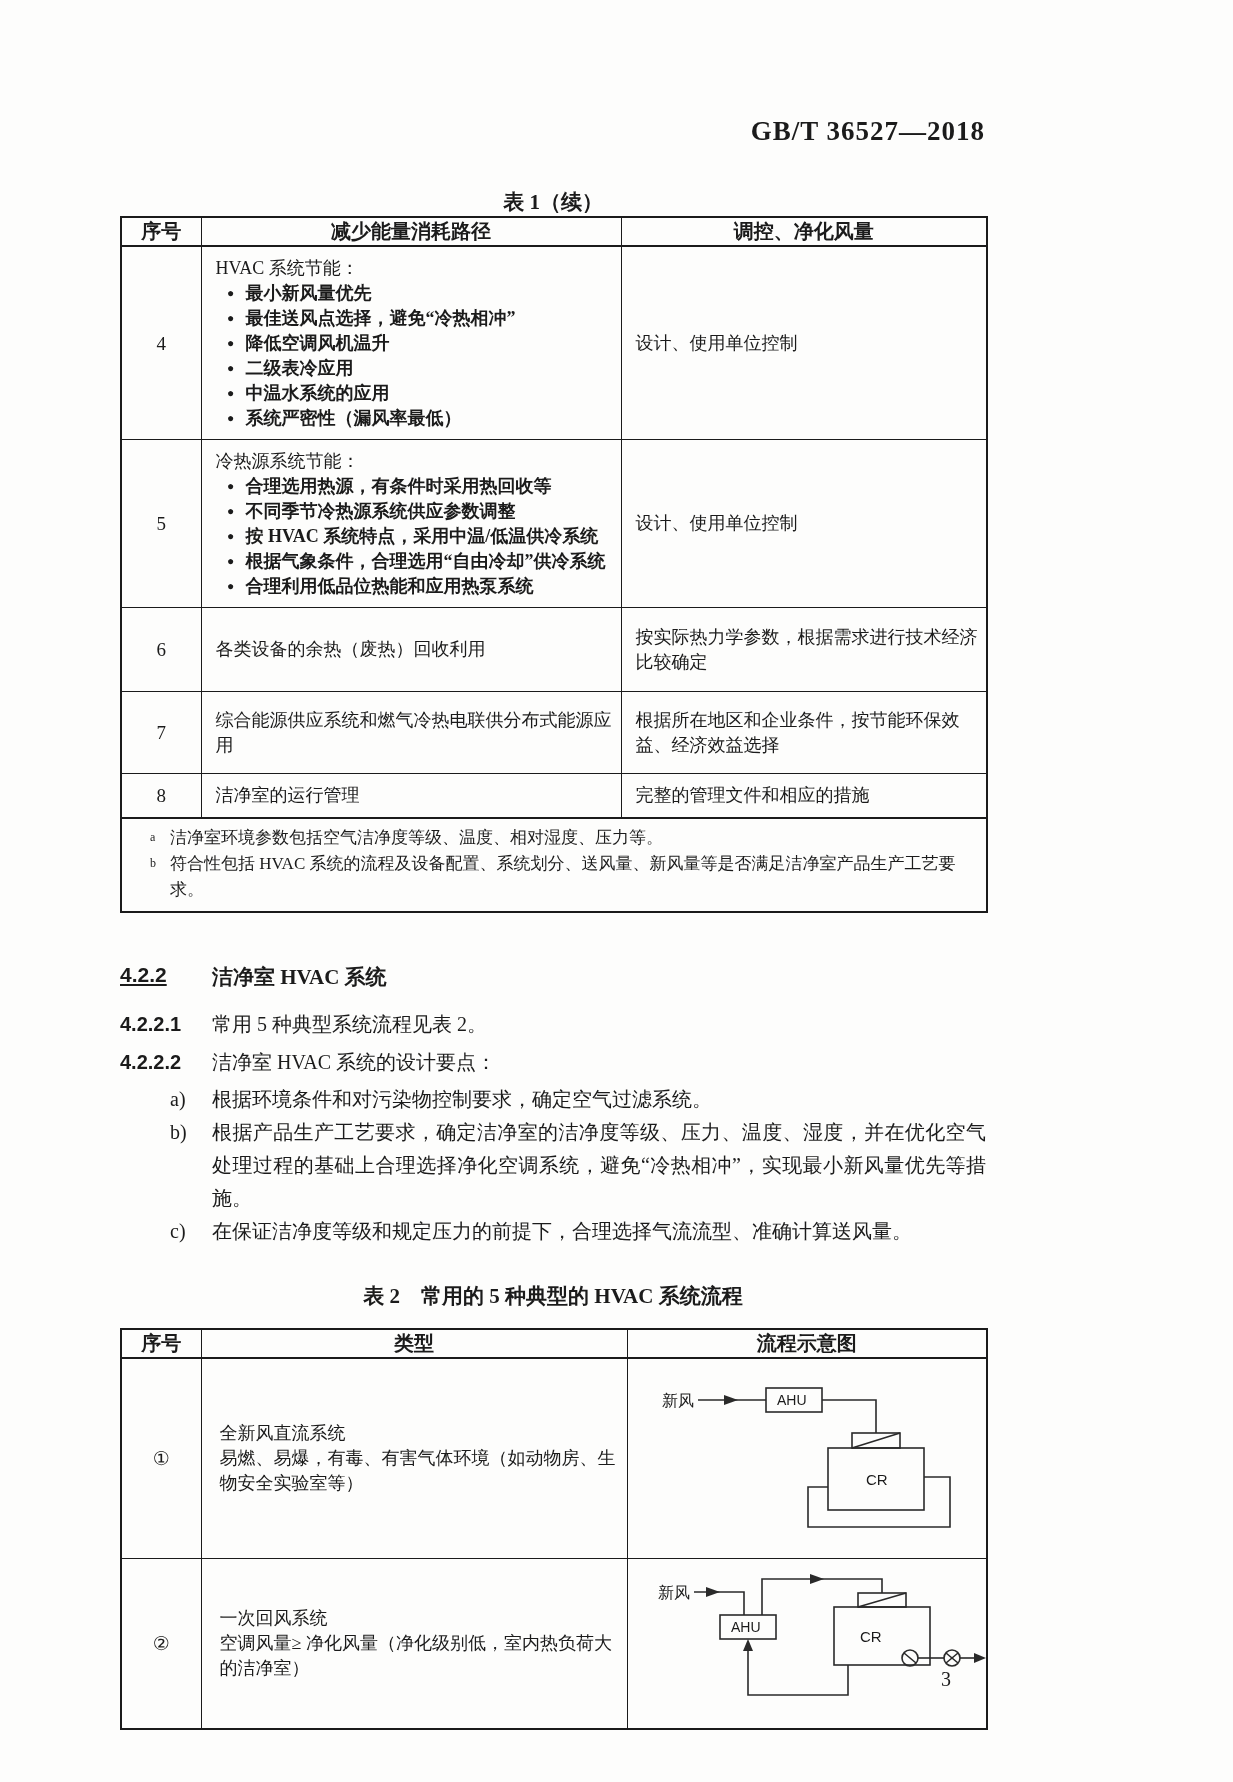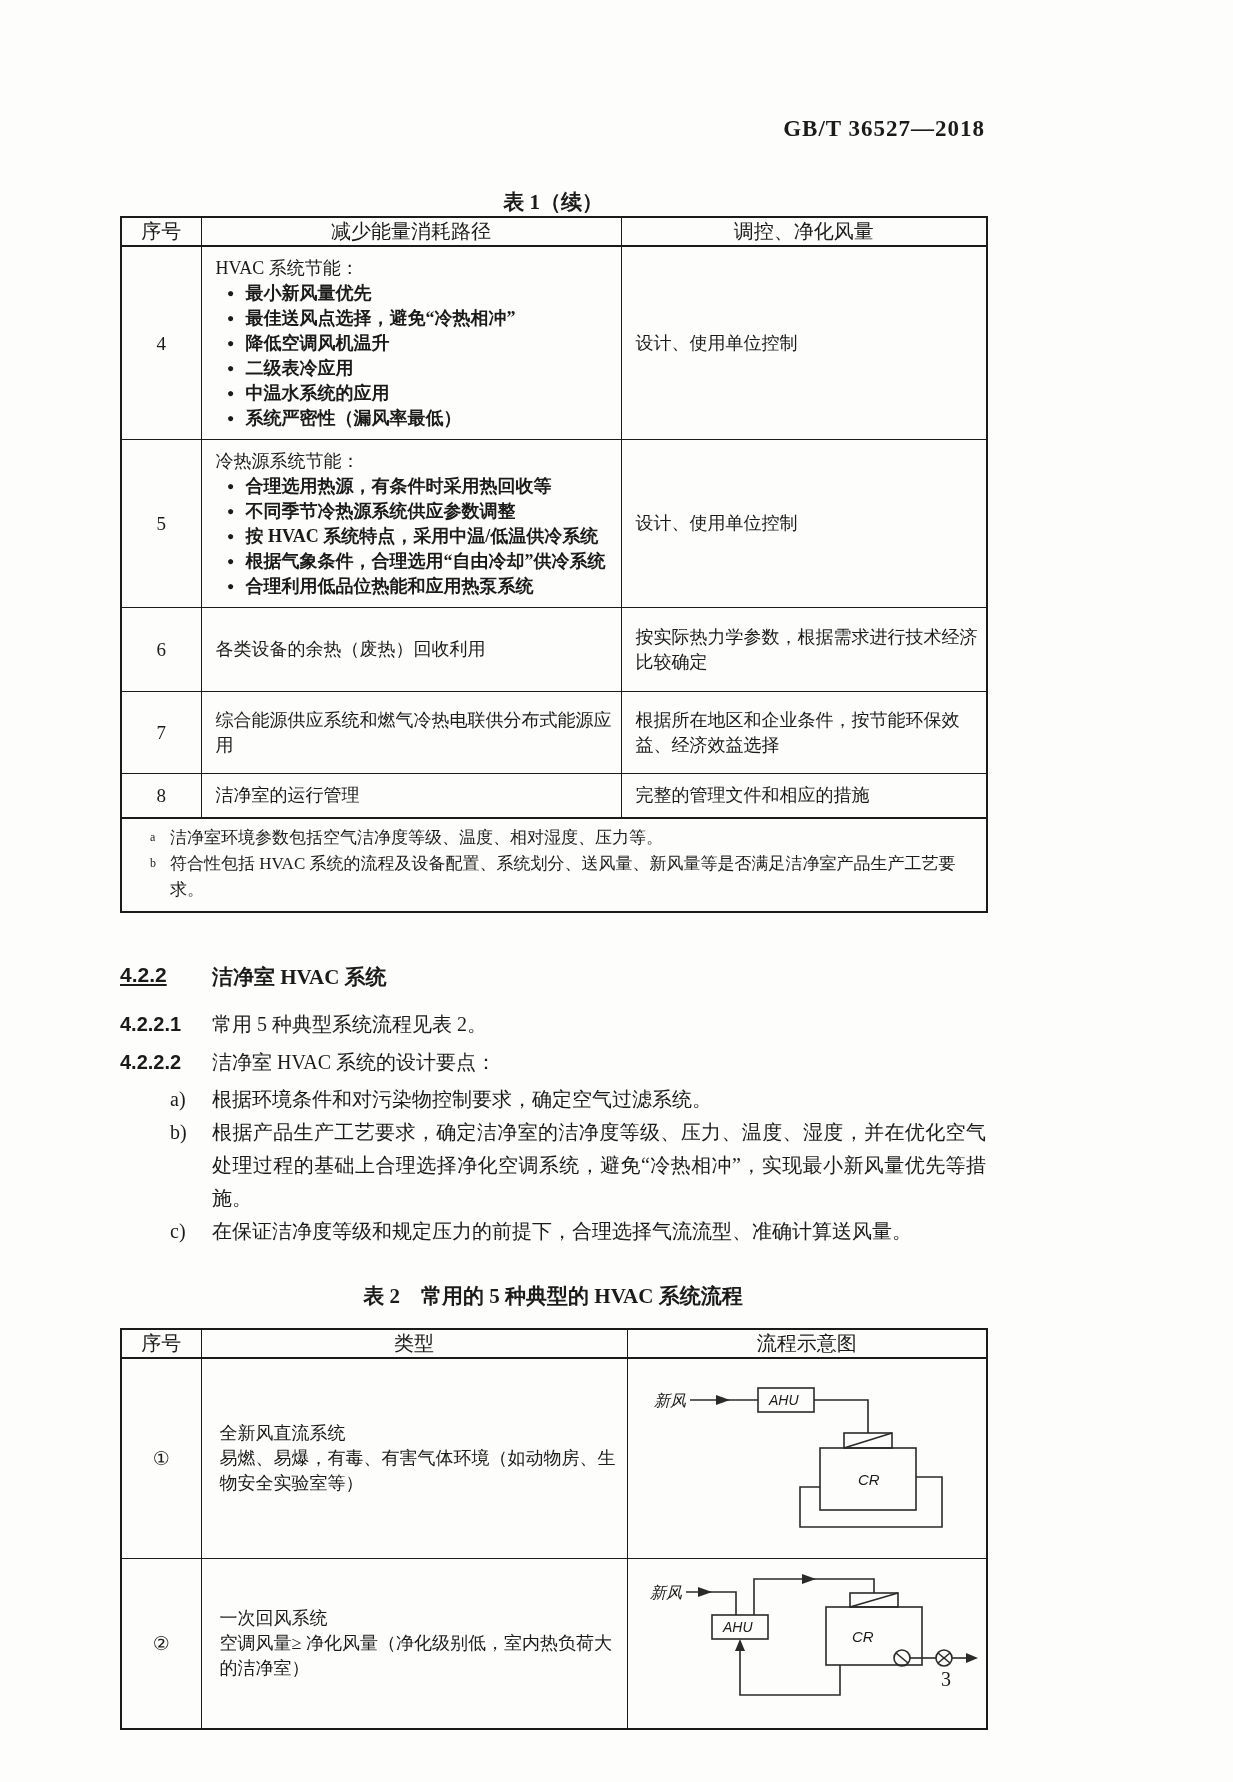--- a/index.html
+++ b/index.html
@@ -3,30 +3,30 @@
 <meta charset="utf-8">
 <style>
   * { margin:0; padding:0; box-sizing:border-box; }
   body { background:#e8e8e8; font-family:"Liberation Serif", serif; }
   .page {
     position:relative; width:1233px; height:1782px; margin:0 auto;
     background:#fdfdfc; color:#1b1b1b; overflow:hidden;
   }
   .doc-code {
     position:absolute; top:116px; right:248px;
-    font-weight:bold; font-size:23px; letter-spacing:1px;
+    font-weight:bold; font-size:27px; letter-spacing:1px;
   }
   .content { position:absolute; left:120px; top:188px; width:866px; }
 
   .tbl-title { text-align:center; font-weight:bold; font-size:21px; }
 
   table { border-collapse:collapse; width:866px; table-layout:fixed; }
   table, th, td { border:1.5px solid #1b1b1b; }
   table { border-width:2.5px; }
-  th { font-weight:normal; font-size:20px; height:28px; border-bottom-width:2.5px; }
+  th { font-weight:bold; font-size:20px; height:28px; border-bottom-width:2.5px; }
   td { font-size:18px; vertical-align:middle; padding:8px 8px 8px 14px; line-height:25px;margin-left:18px; }
   td.num { text-align:center; padding:4px; font-size:19px; }
 
   .cell-title { line-height:26px; }
   .bline { display:flex; line-height:25px; }
   .bu { width:30px; text-align:center; font-size:12px; flex:0 0 30px; }
   .btext { flex:1;font-weight:bold; }
 
   .fn-row td { border-top-width:2.5px; font-size:17px; line-height:26px; padding:6px 10px 8px 28px; }
   .fn-line { display:flex; }
@@ -36,21 +36,21 @@
   .sec-h .n { width:92px; flex:0 0 92px; font-family:"Liberation Sans", sans-serif;text-decoration:underline; }
   .clause { display:flex; font-size:20px; margin-top:18px; line-height:30px; }
   .clause .n { width:92px; flex:0 0 92px; font-weight:bold; font-family:"Liberation Sans", sans-serif; }
   .abc { display:flex; font-size:20px; line-height:33px; }
   .abc .m { flex:0 0 46px; text-align:left; padding-left:4px; }
   .abc .t { flex:1; text-align:justify; }
   .list-block { margin-top:6px; }
 
   .t2-title { text-align:center; font-weight:bold; font-size:21px; margin-top:34px; margin-bottom:18px; }
   .t2 td.type-cell { padding-left:18px; }
-  .t2 .diagram-cell { padding:6px 8px; text-align:right;font-style:italic; }
+  .t2 .diagram-cell { padding:6px 16px; text-align:right; }
 
   svg text { font-family:"Liberation Sans", sans-serif; }
   svg .cjk { font-family:"Liberation Serif", serif; }
   svg line, svg rect, svg polyline, svg circle { stroke:#2a2a2a; fill:none; stroke-width:1.6; }
   svg polygon { fill:#2a2a2a; stroke:none; }
 
   .page-num { position:absolute; left:941px; top:1668px; font-size:20px; }
 </style>
 </head>
 <body>

